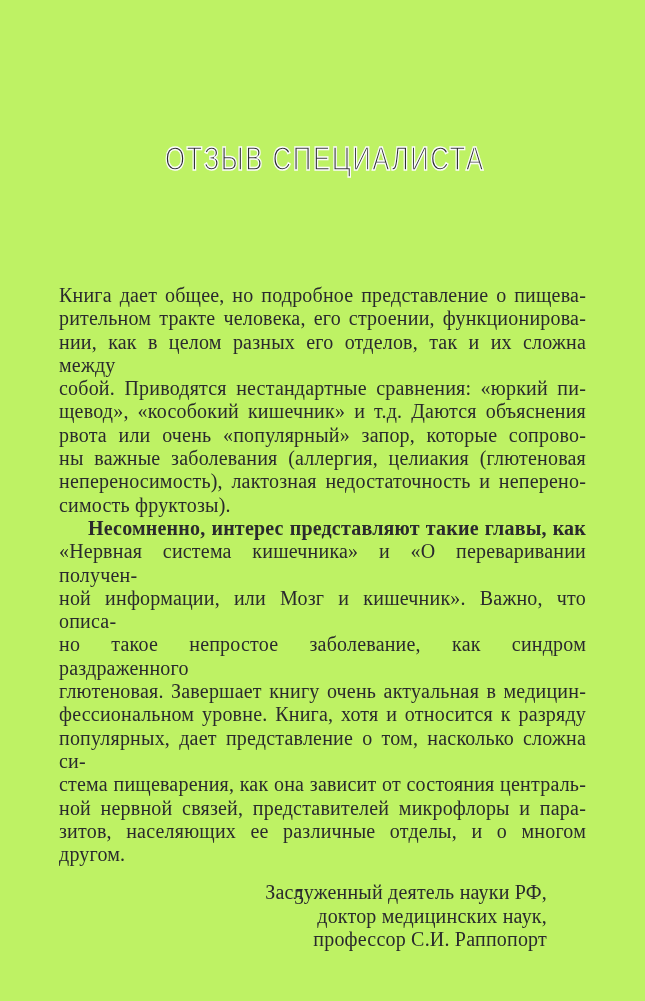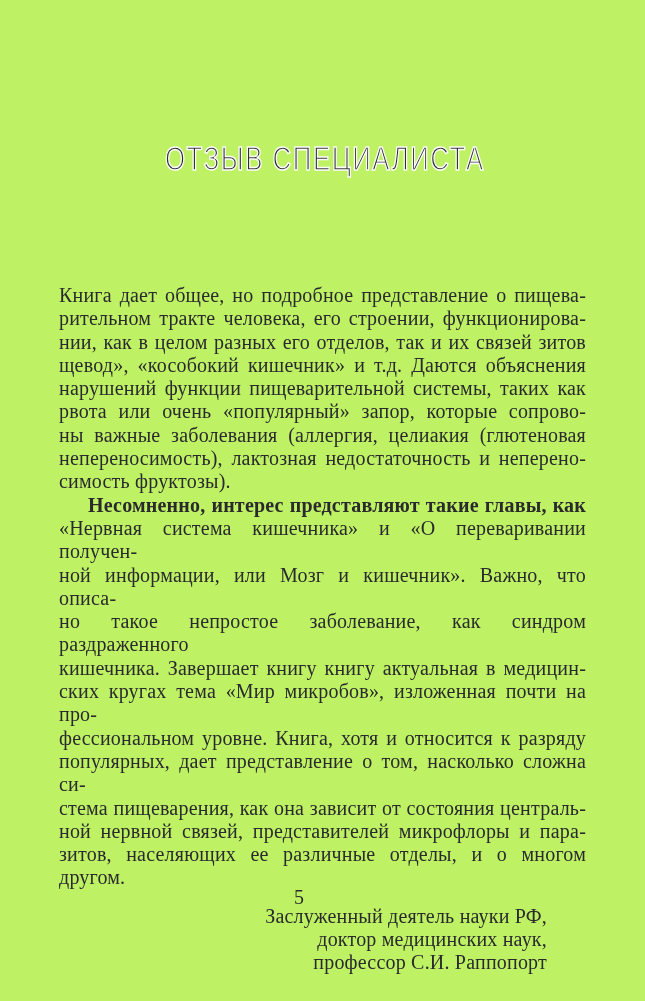--- a/index.html
+++ b/index.html
@@ -74,34 +74,33 @@
 <body>
 
 <div class="page">
 
   <h1 class="title">ОТЗЫВ СПЕЦИАЛИСТА</h1>
 
   <div class="body-text">
 
     <div class="line">Книга дает общее, но подробное представление о пищева-</div>
     <div class="line">рительном тракте человека, его строении, функционирова-</div>
-    <div class="line">нии, как в целом разных его отделов, так и их связей зитов</div>
+    <div class="line">нии, как в целом разных его отделов, так и их сложна между</div>
+    <div class="line">собой. Приводятся нестандартные сравнения: «юркий пи-</div>
     <div class="line">щевод», «кособокий кишечник» и т.д. Даются объяснения</div>
-    <div class="line">нарушений функции пищеварительной системы, таких как</div>
     <div class="line">рвота или очень «популярный» запор, которые сопрово-</div>
     <div class="line">ны важные заболевания (аллергия, целиакия (глютеновая</div>
     <div class="line">непереносимость), лактозная недостаточность и неперено-</div>
     <div class="line para-end">симость фруктозы).</div>
 
     <div class="line indent">Несомненно, интерес представляют такие главы, как</div>
     <div class="line">«Нервная система кишечника» и «О переваривании получен-</div>
     <div class="line">ной информации, или Мозг и кишечник». Важно, что описа-</div>
     <div class="line">но такое непростое заболевание, как синдром раздраженного</div>
-    <div class="line">кишечника. Завершает книгу книгу актуальная в медицин-</div>
-    <div class="line">ских кругах тема «Мир микробов», изложенная почти на про-</div>
+    <div class="line">глютеновая. Завершает книгу очень актуальная в медицин-</div>
     <div class="line">фессиональном уровне. Книга, хотя и относится к разряду</div>
     <div class="line">популярных, дает представление о том, насколько сложна си-</div>
     <div class="line">стема пищеварения, как она зависит от состояния централь-</div>
     <div class="line">ной нервной связей, представителей микрофлоры и пара-</div>
     <div class="line">зитов, населяющих ее различные отделы, и о многом другом.</div>
 
     <div class="signature">
       <div>Заслуженный деятель науки РФ,</div>
       <div>доктор медицинских наук,</div>
       <div>профессор С.И. Раппопорт</div>

